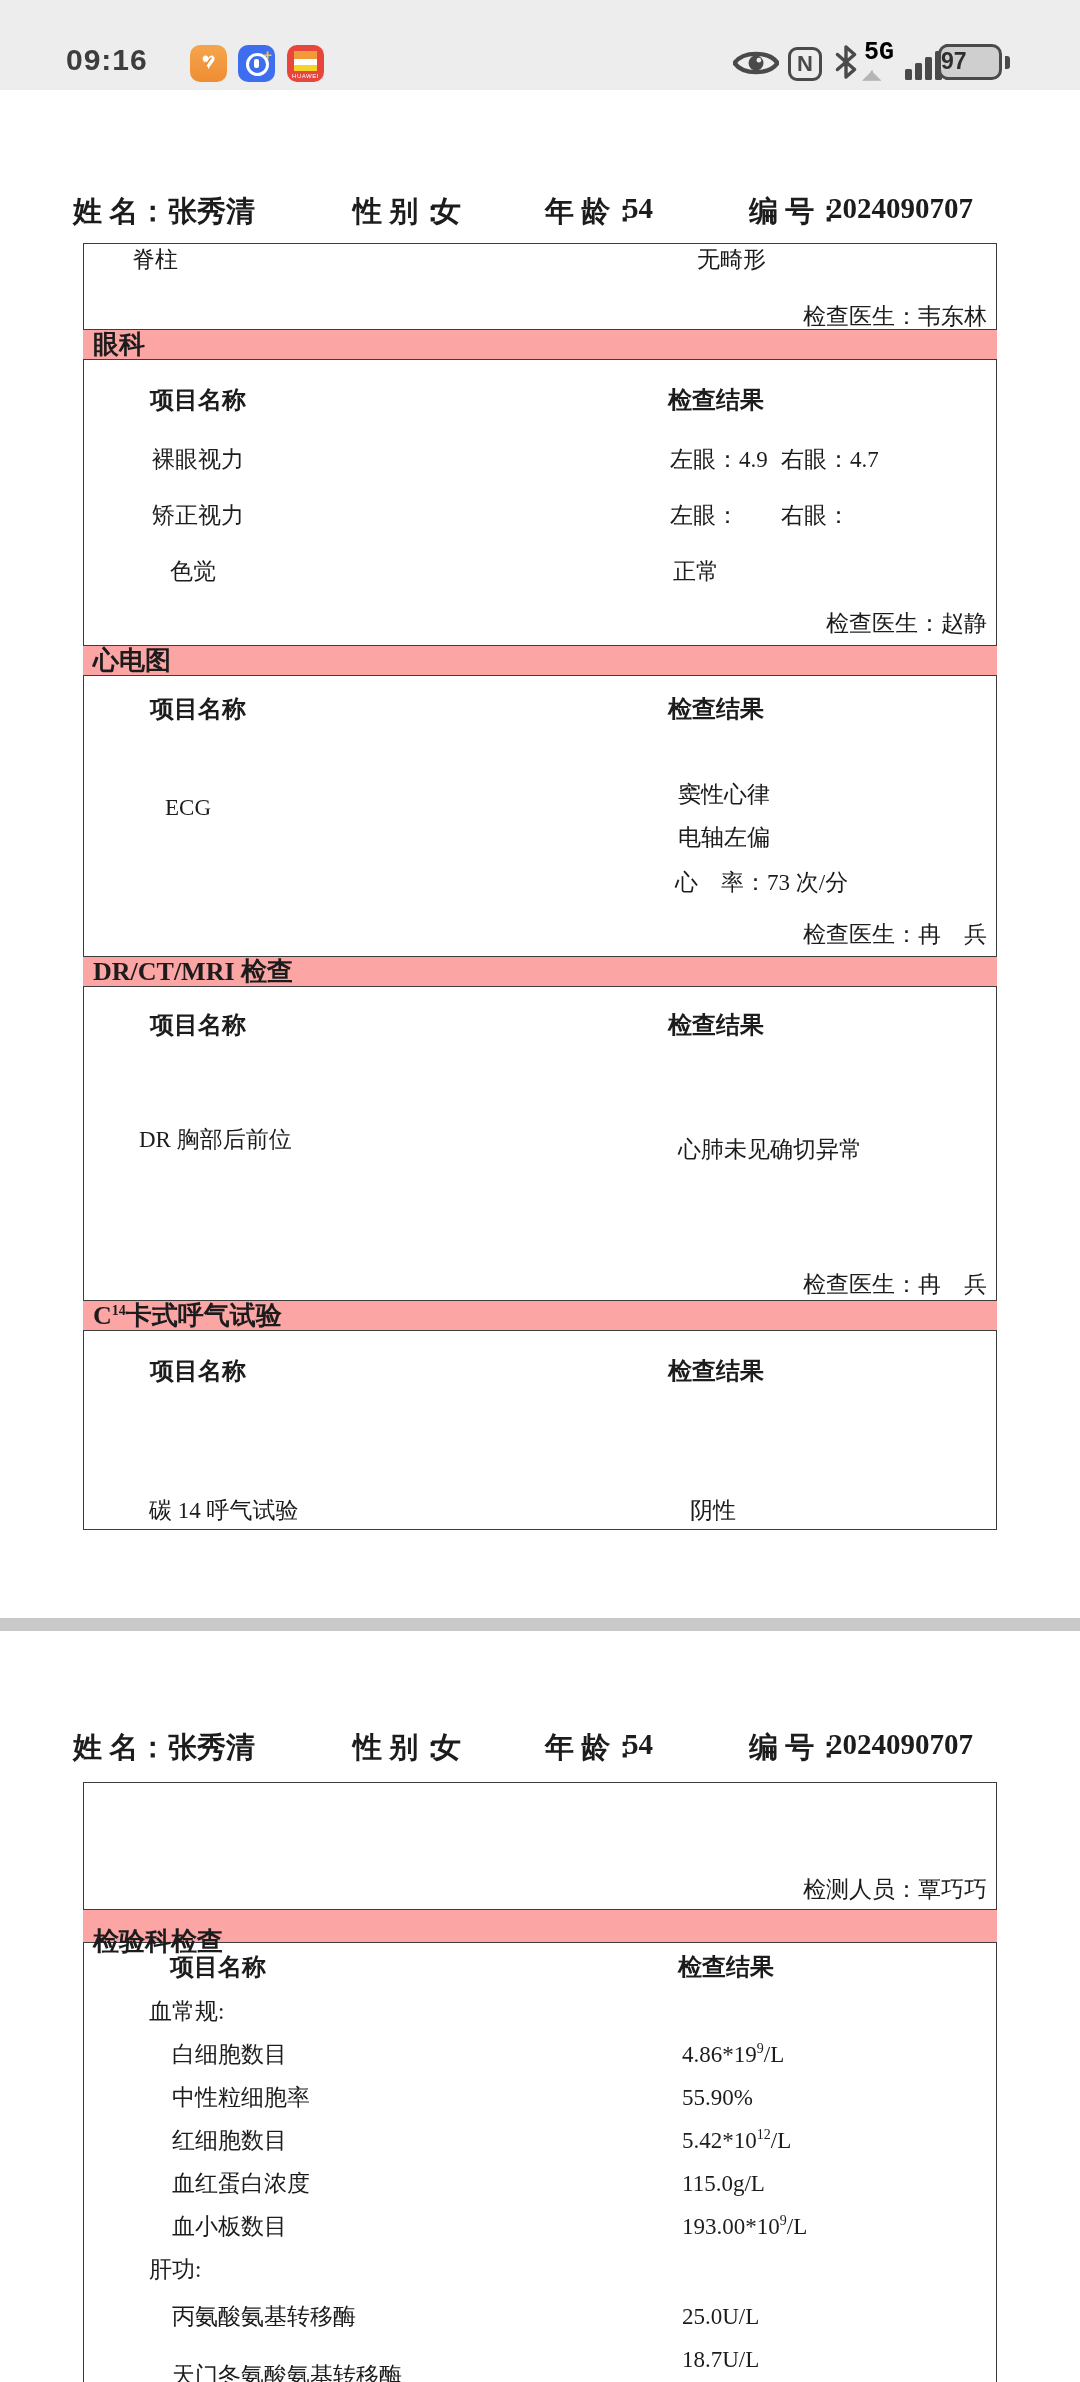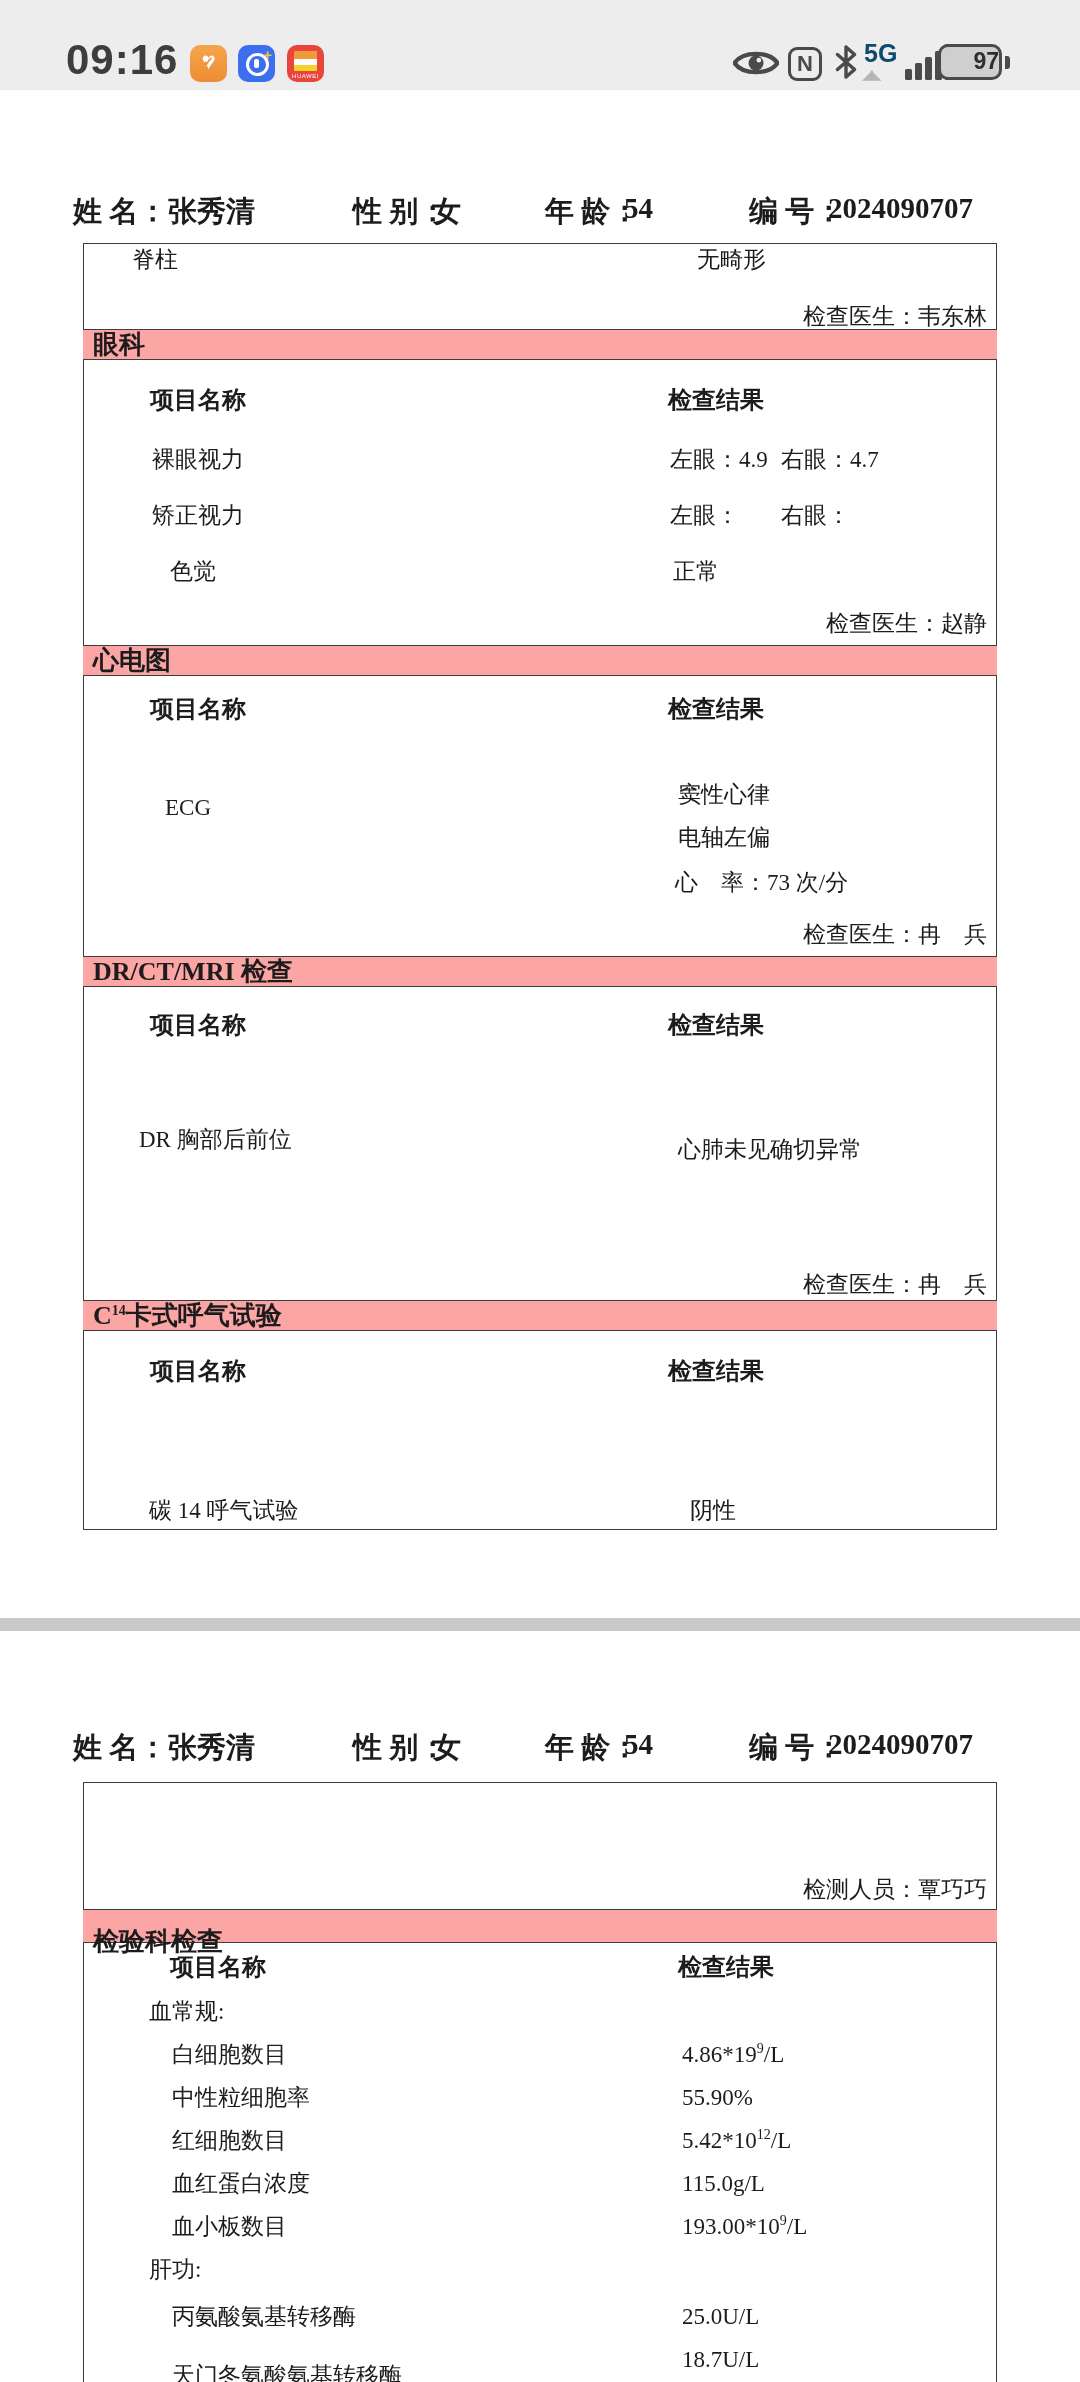--- a/index.html
+++ b/index.html
@@ -1,21 +1,21 @@
 <!DOCTYPE html>
 <html><head>
 <meta charset="utf-8">
 <style>
   html,body{margin:0;padding:0;background:#fff;}
   .screen{position:relative;width:1080px;height:2382px;background:#ffffff;overflow:hidden;
           font-family:"Liberation Serif","DejaVu Serif",serif;color:#1c1c1c;}
   
   .statusbar{position:absolute;left:0;top:0;width:1080px;height:90px;background:#ededed;}
   .sb-time{position:absolute;left:66px;top:38px;font-family:"Liberation Sans",sans-serif;
-           font-size:42px;font-weight:700;color:#3d3d3d;letter-spacing:1px;line-height:44px;}
+           font-size:30px;font-weight:700;color:#3d3d3d;letter-spacing:1px;line-height:44px;}
   .chip{position:absolute;top:45px;width:37px;height:37px;border-radius:10px;}
   .chip-health{left:190px;background:linear-gradient(#f6a54c,#ee8d33);}
   .chip-health .heart{position:absolute;left:0;right:0;top:3px;text-align:center;color:#fff;font-size:24px;}
   .chip-health .chk{position:absolute;left:0;right:0;top:9px;text-align:center;color:#ef8f35;
                     font-size:13px;font-weight:700;font-family:"Liberation Sans",sans-serif;}
   .chip-clock{left:238px;background:#3d6ef0;}
   .chip-clock .ring{position:absolute;left:8px;top:8px;width:17px;height:17px;border:3px solid #fff;border-radius:50%;}
   .chip-clock .dot{position:absolute;left:16px;top:14px;width:5px;height:9px;background:#fff;border-radius:2px;}
   .chip-clock .plus{position:absolute;right:3px;top:1px;color:#f6c83e;font-size:15px;font-weight:700;
                     font-family:"Liberation Sans",sans-serif;}
@@ -23,28 +23,28 @@
   .chip-huawei .str{position:absolute;left:7px;width:23px;}
   .chip-huawei .s1{top:6px;height:8px;background:#f09a3a;}
   .chip-huawei .s2{top:14px;height:6px;background:#ffffff;}
   .chip-huawei .s3{top:20px;height:6px;background:#f5d327;}
   .huawei-txt{position:absolute;left:0;right:0;bottom:3px;text-align:center;color:#fff;font-size:6px;
               font-family:"Liberation Sans",sans-serif;letter-spacing:0.5px;}
   .sb-icon{position:absolute;}
   .nfc{left:788px;top:47px;width:28px;height:28px;border:3.5px solid #4a4a4a;border-radius:9px;
        color:#4a4a4a;font-family:"Liberation Sans",sans-serif;font-weight:700;font-size:22px;
        text-align:center;line-height:28px;}
-  .fiveg{left:864px;top:40px;font-family:Liberation Sans, sans-serif;font-weight:700;
-         font-size:25px;color:#0c4a6e;line-height:26px;}
+  .fiveg{left:864px;top:40px;font-family:Liberation Mono, monospace;font-weight:700;
+         font-size:25px;color:#000000;line-height:26px;}
   .sim2{left:862px;top:66px;font-size:14px;color:#b5b5b5;letter-spacing:-2px;font-family:"Liberation Sans",sans-serif;}
   .bars{left:905px;top:44px;width:58px;height:36px;}
   .bars i{position:absolute;bottom:0;width:7px;background:#4a4a4a;border-radius:1.5px;}
   .batt{left:938px;top:44px;width:64px;height:36px;border:3.5px solid #4a4a4a;border-radius:10px;
         background:#cfcfcf;box-sizing:border-box;}
-  .batt span{display:block;text-align:right;font-family:"Liberation Sans",sans-serif;
+  .batt span{display:block;text-align:left;font-family:"Liberation Sans",sans-serif;
              font-weight:700;font-size:23px;color:#2e2e2e;line-height:29px;}
   .batt-nub{left:1005px;top:56px;width:5px;height:13px;background:#4a4a4a;border-radius:0 3px 3px 0;}
   
   .hdr{position:absolute;font-size:29px;font-weight:700;white-space:pre;}
   .doc{position:absolute;font-size:23px;line-height:28px;white-space:pre;}
   .doc.b{font-weight:700;font-size:24px;}
   .doctor{position:absolute;right:93px;text-align:right;font-size:23px;white-space:pre;}
   .outline{position:absolute;left:83px;width:914px;border:1.5px solid #3d3d3d;box-sizing:border-box;}
   .band{position:absolute;left:83px;width:914px;height:31px;background:#fca5a5;
         border-top:1.5px solid #3d3d3d;border-bottom:1.5px solid #3d3d3d;box-sizing:border-box;}

